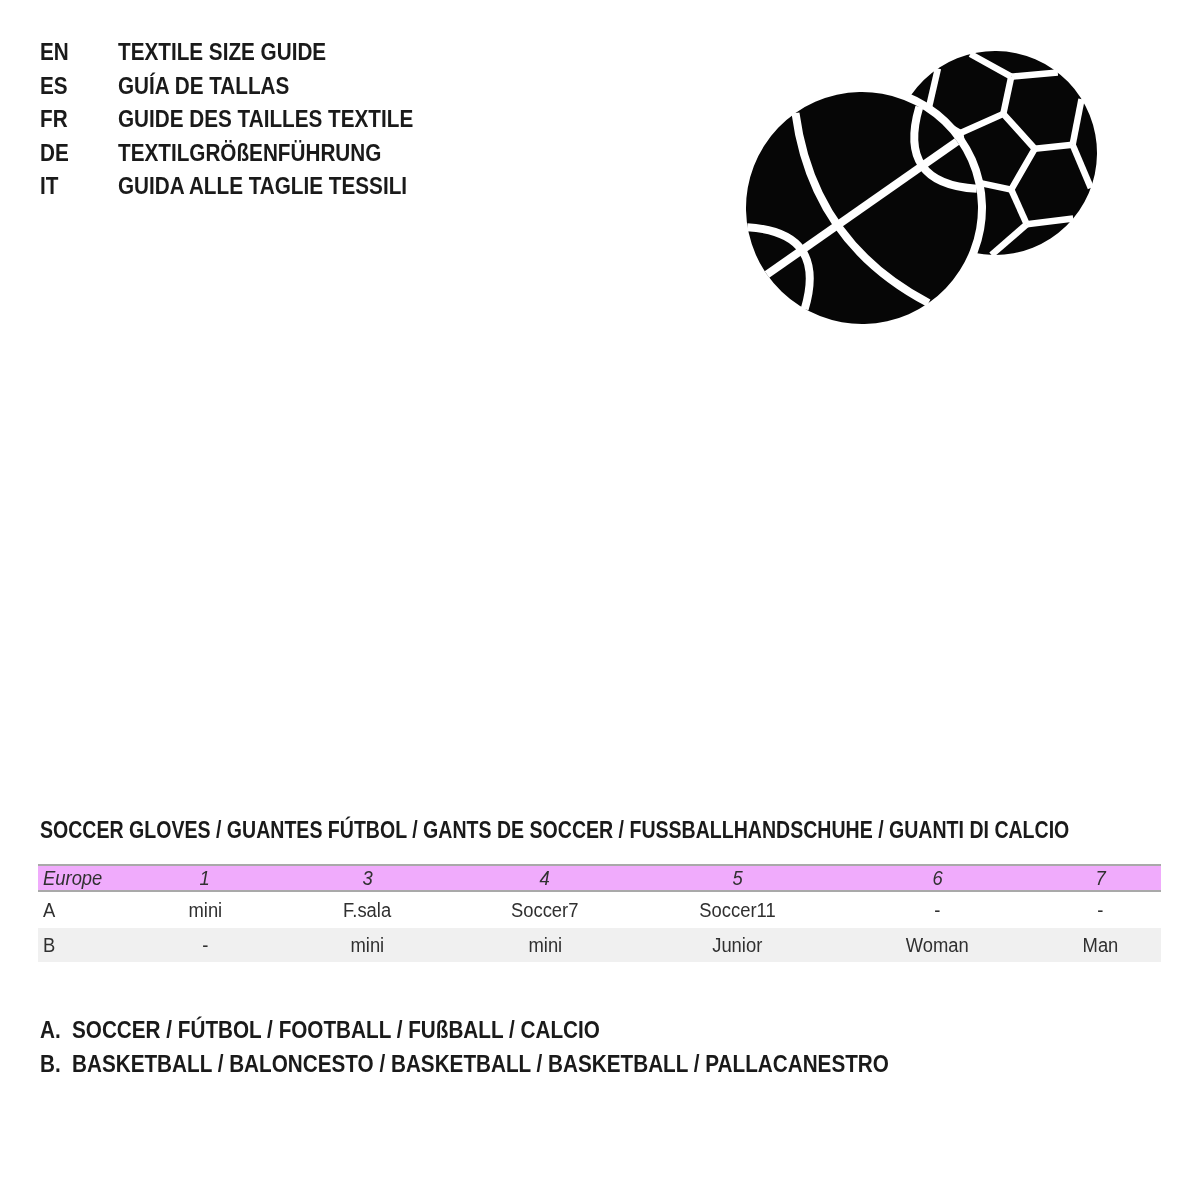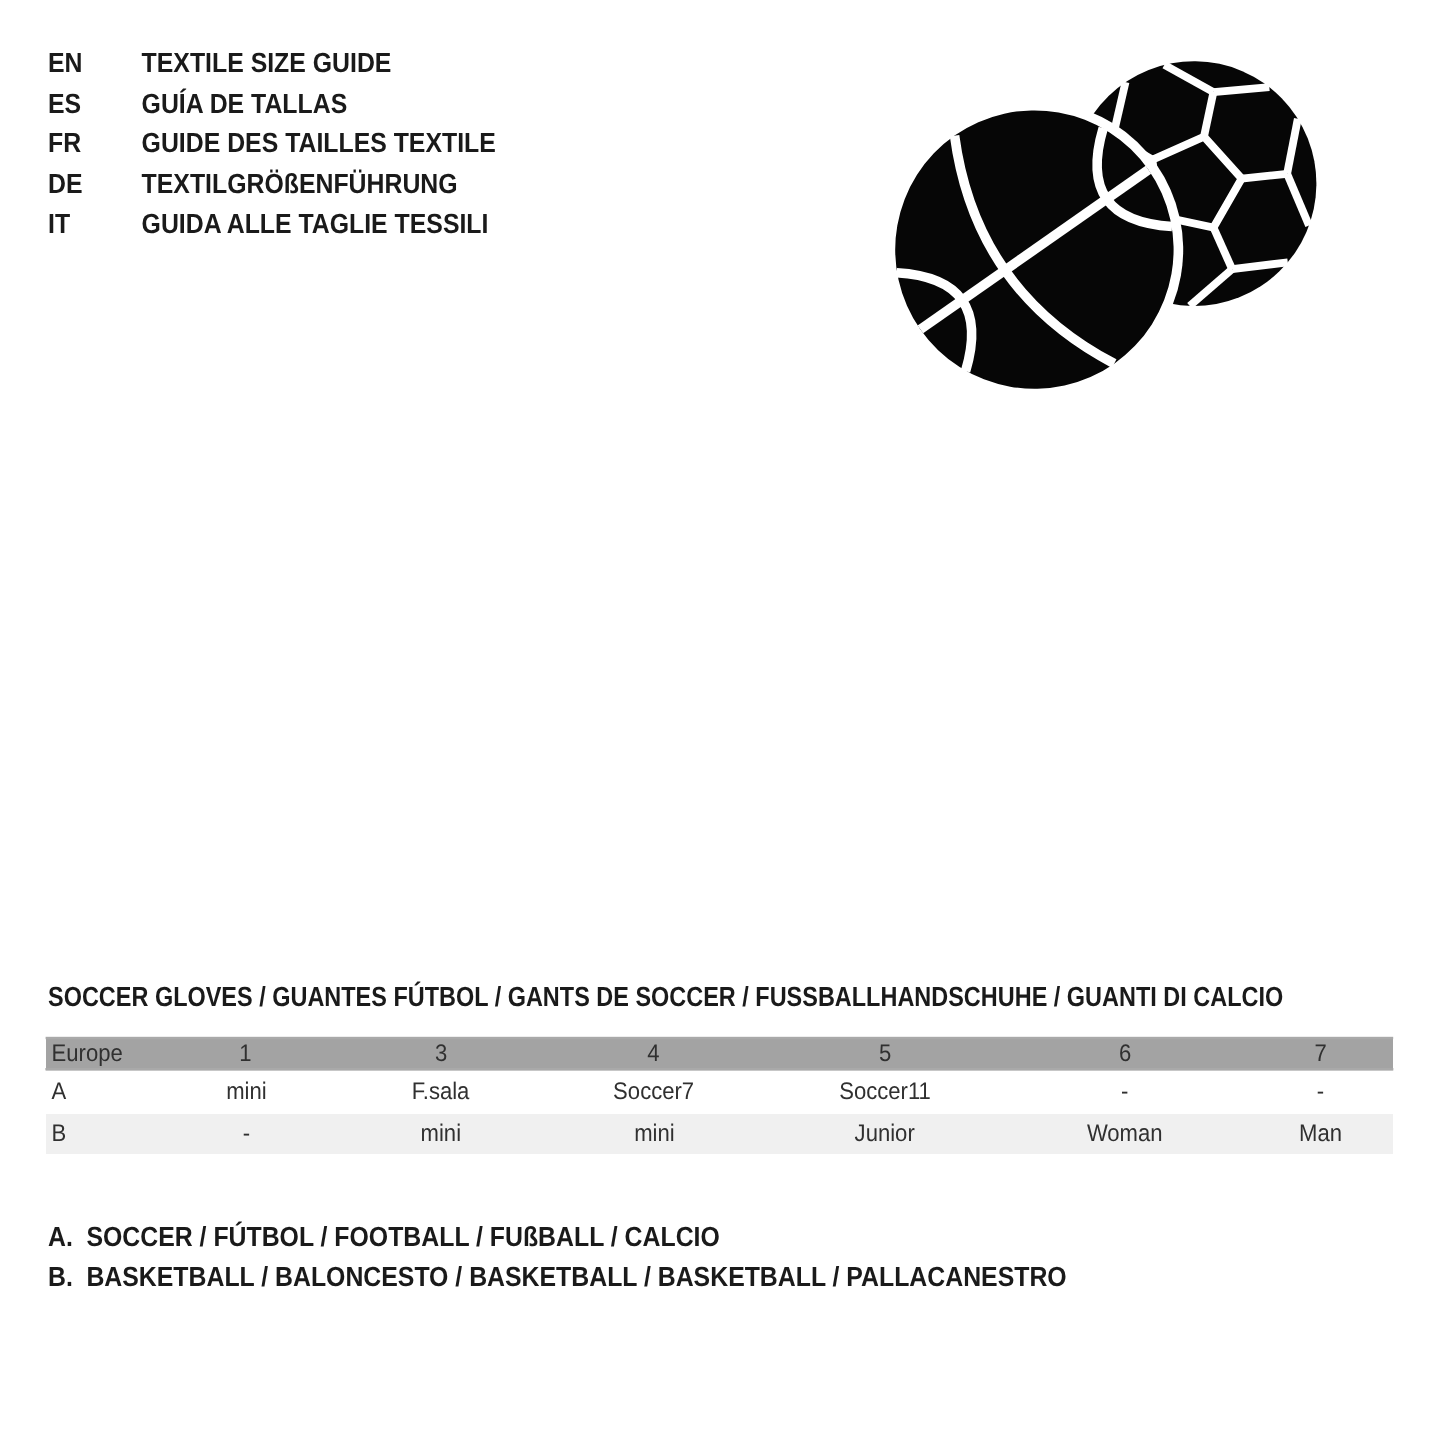--- a/index.html
+++ b/index.html
@@ -21,21 +21,21 @@
 
   
   #tbl-title{left:40px;top:817px;line-height:26px;}
 
   
   #size-table{
     position:absolute;left:38px;top:864px;width:1123px;
     border-collapse:collapse;table-layout:fixed;font-size:20px;color:#303030;
   }
   #size-table th,#size-table td{font-weight:400;padding:0;text-align:center;overflow:hidden;}
-  #size-table tr.hdr{background:#a3a3a3;}
+  #size-table tr.hdr{background:#f0abfc;font-style:italic;}
   #size-table tr.hdr th{border-top:2px solid #a9a9a9;border-bottom:2px solid #a9a9a9;height:24px;}
   #size-table tr.ra{height:37px;background:#ffffff;}
   #size-table tr.rb{height:34px;background:#f0f0f0;}
   #size-table .lft{text-align:left;padding-left:5px;}
   .cellc{display:inline-block;transform:scaleX(0.92);white-space:nowrap;}
   .celll{display:inline-block;transform:scaleX(0.92);transform-origin:0 50%;white-space:nowrap;}
 
   
   #legend{left:40px;top:1013px;}
   .legend-row{position:relative;height:34px;line-height:34px;}

